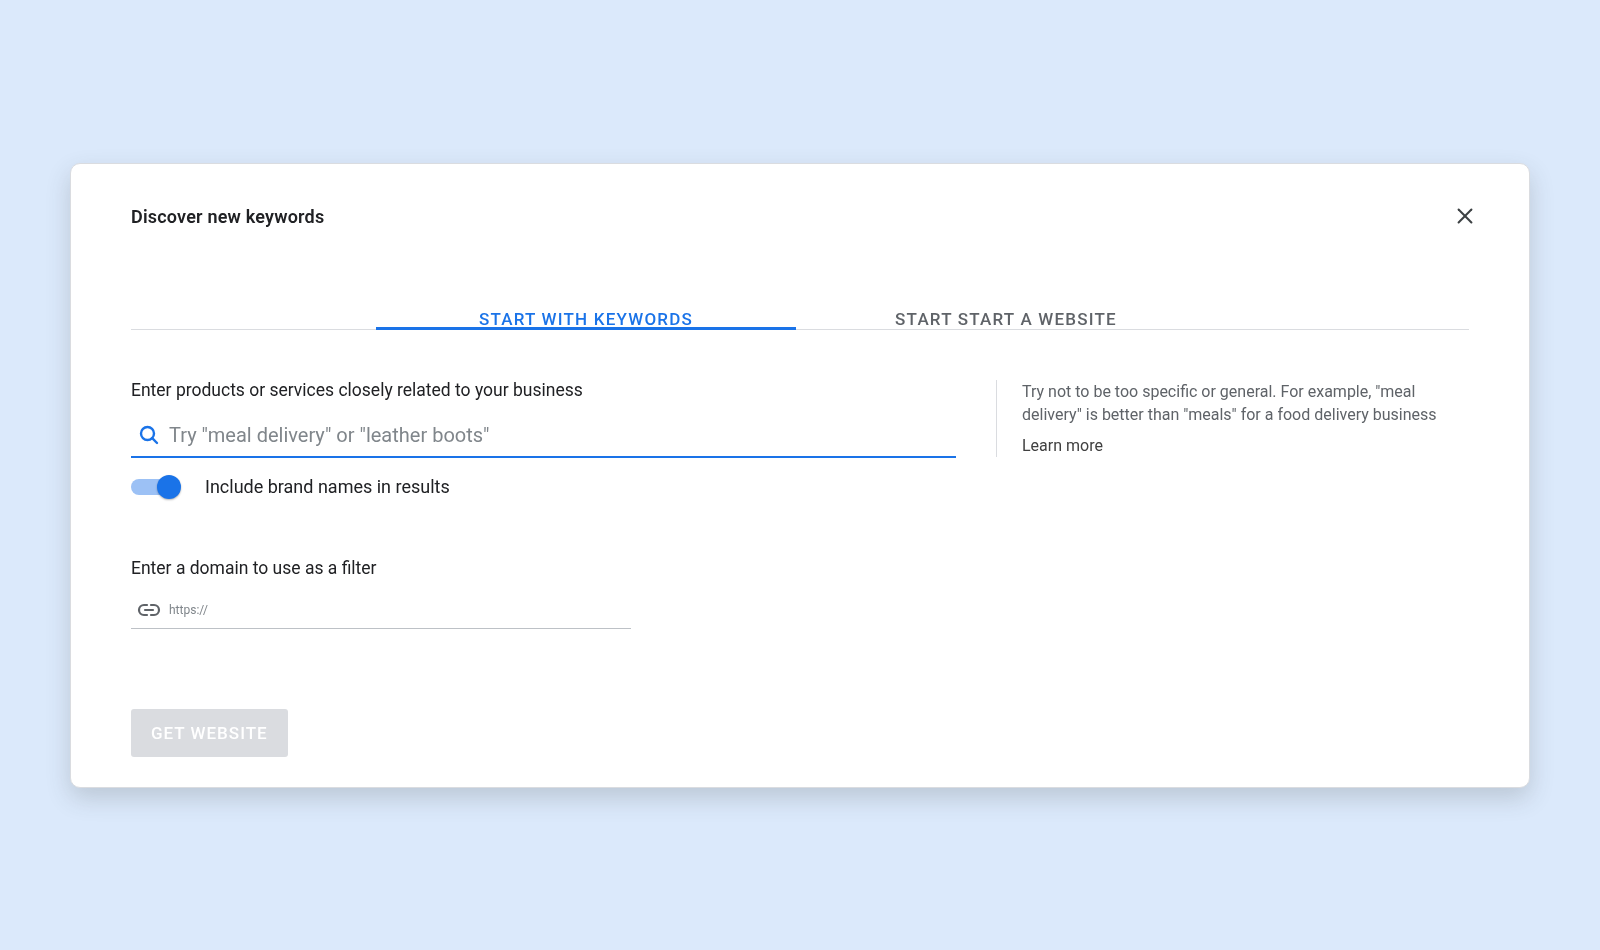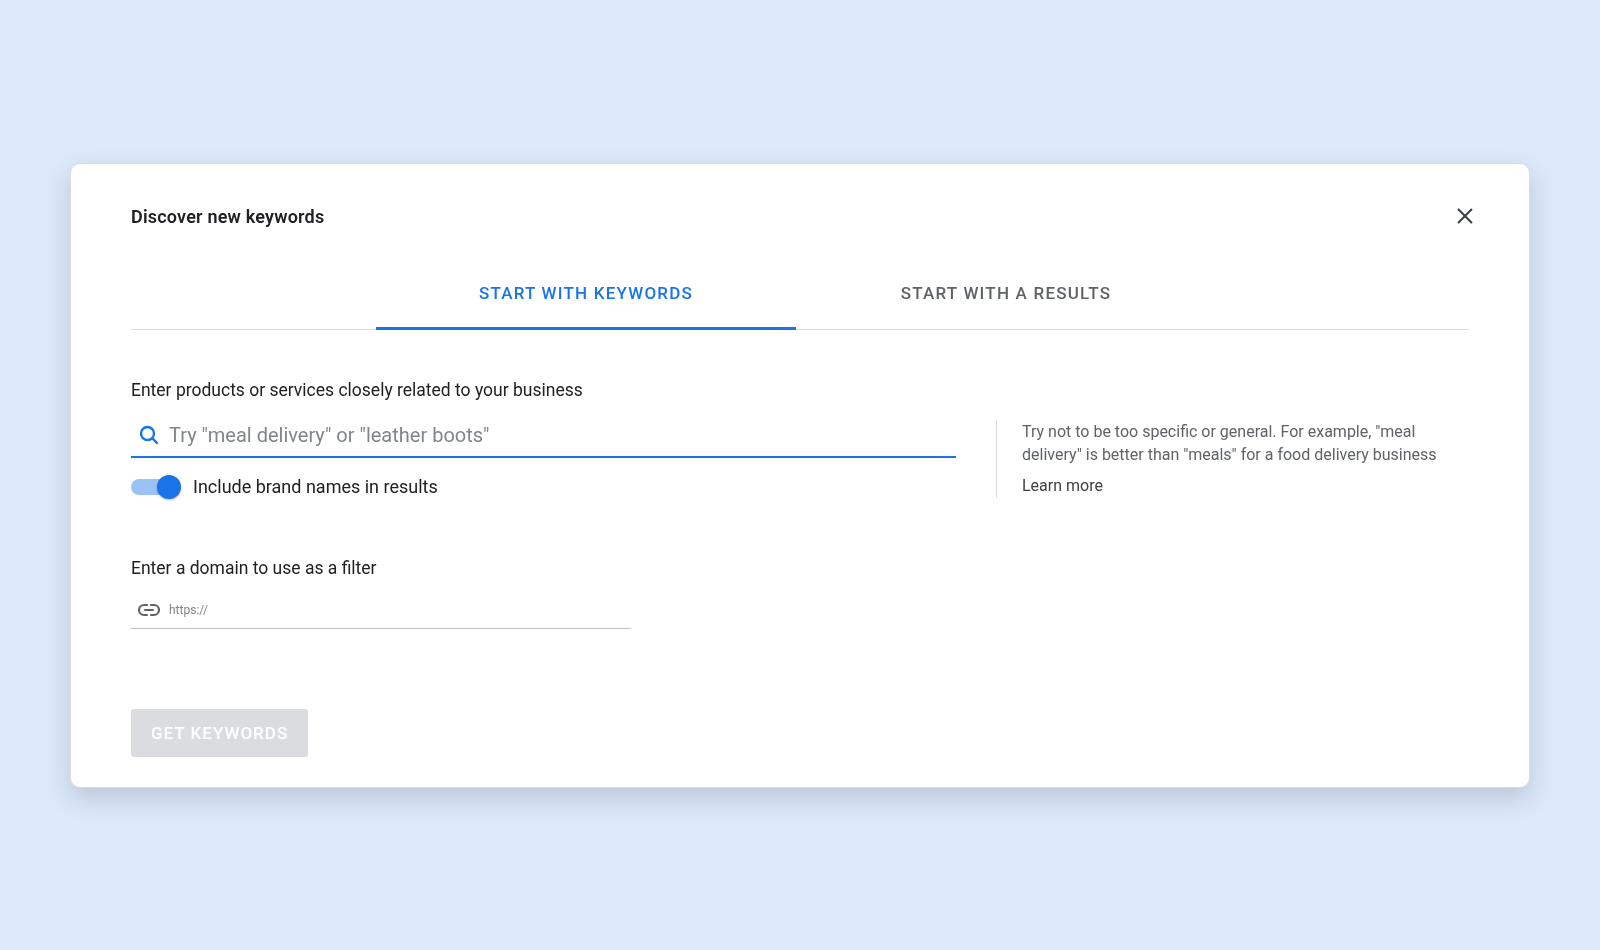--- a/index.html
+++ b/index.html
@@ -45,21 +45,21 @@
   
   .tabs {
     display: flex;
     border-bottom: 1px solid #dadce0;
     margin-bottom: 50px;
   }
   .tab-spacer-left { width: 245px; }
   .tab {
     height: 46px;
     display: flex;
-    align-items: flex-start;
+    align-items: flex-end;
     justify-content: center;
     font-size: 17px;
     font-weight: 500;
     letter-spacing: 1.2px;
     color: #5f6368;
     cursor: pointer;
     position: relative;
   }
   .tab.active { color: #1a73e8; }
   .tab.active::after {
@@ -67,21 +67,21 @@
     position: absolute;
     left: 0; right: 0; bottom: -1px;
     height: 3px;
     background: #1a73e8;
   }
   .tab-kw { width: 420px; }
   .tab-site { width: 420px; }
   
   .section {
     display: flex;
-    align-items: flex-end;
+    align-items: flex-start;
     margin-bottom: 60px;
   }
   .left-col { flex: 0 0 825px; }
   .tip-col {
     flex: 1;
     margin-left: 40px;
     padding-left: 25px;
     border-left: 1.5px solid #dadce0;
     color: #5f6368;
     font-size: 16px;
@@ -141,21 +141,21 @@
   }
   .switch-thumb {
     position: absolute;
     top: 50%; right: 0;
     transform: translateY(-50%);
     width: 24px; height: 24px;
     background: #1a73e8;
     border-radius: 50%;
     box-shadow: 0 1px 2px rgba(0,0,0,0.3);
   }
-  .toggle-label { margin-left: 12px; font-size: 18px; }
+  .toggle-label { margin-left: 24px; font-size: 18px; }
   
   .get-results {
     margin-top: 10px;
     display: inline-flex;
     align-items: center;
     justify-content: center;
     padding: 0 20px;
     height: 48px;
     background: #dadce0;
     color: #ffffff;
@@ -183,21 +183,21 @@
 
   <h1 class="title">Discover new keywords</h1>
 
   
   <div class="tabs">
     <div class="tab-spacer-left"></div>
     <div class="tab tab-kw active">
       <span>START WITH KEYWORDS</span>
     </div>
     <div class="tab tab-site">
-      <span>START WITH A RESULTS</span>
+      <span>START START A WEBSITE</span>
     </div>
   </div>
 
   
   <div class="section">
     <div class="left-col">
       <div class="field-label">Enter products or services closely related to your business</div>
       <div class="input-row">
         <span class="icon search">
           <svg viewBox="0 0 24 24" fill="none" stroke="currentColor" stroke-width="2.4" stroke-linecap="round">
@@ -232,16 +232,16 @@
               <path d="M14 7h3a5 5 0 010 10h-3"></path>
               <line x1="8" y1="12" x2="16" y2="12"></line>
           </svg>
         </span>
         <input type="text" placeholder="https://" style="">
       </div>
     </div>
   </div>
 
   <div class="get-results">
-    <span>GET KEYWORDS</span>
+    <span>GET WEBSITE</span>
   </div>
 
 </div>
 
 </body></html>

